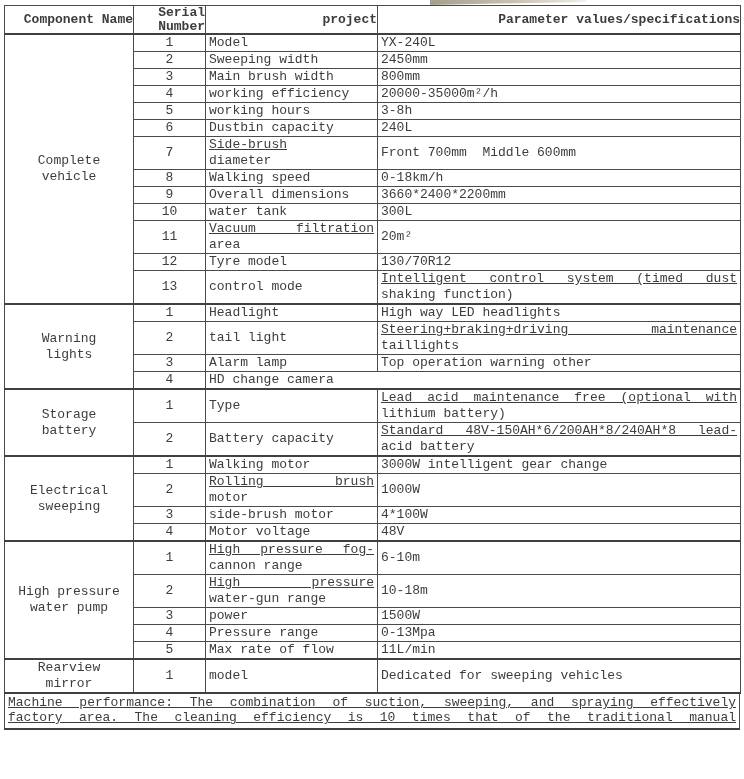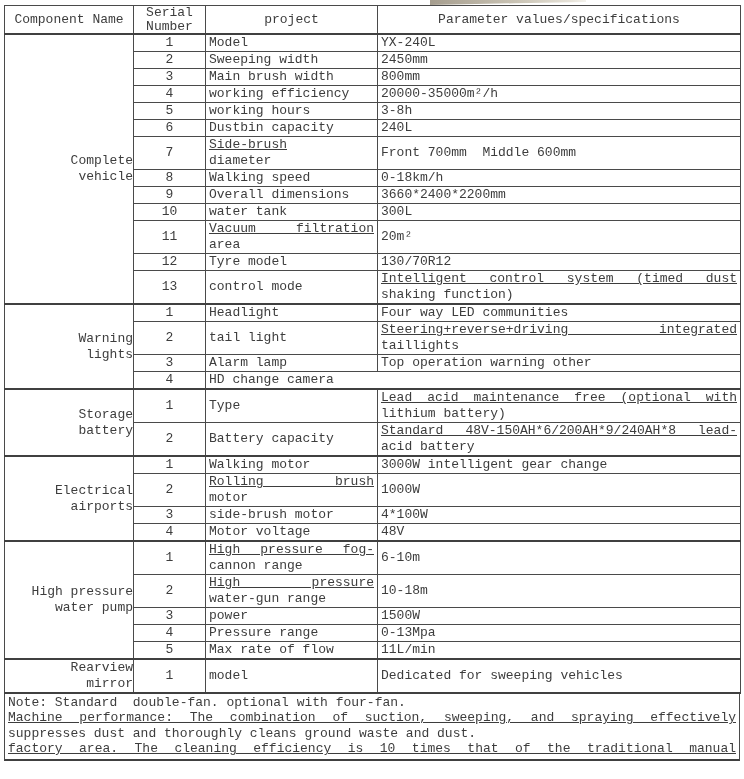--- a/index.html
+++ b/index.html
@@ -14,24 +14,24 @@
     clip-path:polygon(0 0,100% 0,100% 40%,55% 65%,0 100%);
   }
   .wrap { position:absolute; left:4px; top:5px; width:736px; }
   table {
     border-collapse:collapse; table-layout:fixed; width:736px;
     font-size:13px; line-height:16px;
     border:1px solid #4a4a4a; border-bottom:2px solid #404040;
   }
   th,td { border:1px solid #4a4a4a; padding:0; vertical-align:middle; overflow:hidden; }
   th {
-    font-weight:normal; text-align:center; height:27px;
+    font-weight:bold; text-align:right; height:27px;
     line-height:13.5px; white-space:pre-line; border-bottom:2px solid #404040;
   }
-  td.comp { text-align:right; white-space:pre-line; }
+  td.comp { text-align:center; white-space:pre-line; }
   td.num  { text-align:center; }
   td.proj, td.val { padding:0 3px;margin-top:40px; }
   tr.single { height:16px; }
   tr.dbl    { height:33px; }
   tr.sec td { border-top:2px solid #404040; }
   .ln { white-space:pre; }
   .sp { white-space:normal; text-align:justify; text-align-last:justify;text-decoration:underline; }
   .notes {
     border:1px solid #4a4a4a; border-top:none; border-bottom:2px solid #404040;
     padding:1px 3px 2px 3px; font-size:13px; line-height:15.4px;
@@ -183,30 +183,30 @@
           </td>
         </tr>
         <tr class="single sec">
           <td class="comp" rowspan="4">Warning
 lights</td>
           <td class="num">1</td>
           <td class="proj">
             <div class="ln">Headlight</div>
           </td>
           <td class="val">
-            <div class="ln">Four way LED communities</div>
+            <div class="ln">High way LED headlights</div>
           </td>
         </tr>
         <tr class="dbl">
           <td class="num">2</td>
           <td class="proj">
             <div class="ln">tail light</div>
           </td>
           <td class="val">
-            <div class="ln sp">Steering+reverse+driving integrated</div>
+            <div class="ln sp">Steering+braking+driving maintenance</div>
             <div class="ln">taillights</div>
           </td>
         </tr>
         <tr class="single">
           <td class="num">3</td>
           <td class="proj">
             <div class="ln">Alarm lamp</div>
           </td>
           <td class="val">
             <div class="ln">Top operation warning other</div>
@@ -229,27 +229,27 @@
             <div class="ln sp">Lead acid maintenance free (optional with</div>
             <div class="ln">lithium battery)</div>
           </td>
         </tr>
         <tr class="dbl">
           <td class="num">2</td>
           <td class="proj">
             <div class="ln">Battery capacity</div>
           </td>
           <td class="val">
-            <div class="ln sp">Standard 48V-150AH*6/200AH*9/240AH*8 lead-</div>
+            <div class="ln sp">Standard 48V-150AH*6/200AH*8/240AH*8 lead-</div>
             <div class="ln">acid battery</div>
           </td>
         </tr>
         <tr class="single sec">
           <td class="comp" rowspan="4">Electrical
-airports</td>
+sweeping</td>
           <td class="num">1</td>
           <td class="proj">
             <div class="ln">Walking motor</div>
           </td>
           <td class="val">
             <div class="ln">3000W intelligent gear change</div>
           </td>
         </tr>
         <tr class="dbl">
           <td class="num">2</td>
@@ -336,23 +336,19 @@
             <div class="ln">model</div>
           </td>
           <td class="val">
             <div class="ln">Dedicated for sweeping vehicles</div>
           </td>
         </tr>
       </tbody>
   </table>
   <div class="notes" id="notes-box">
       <div>
-        <div class="ln">Note: Standard  double-fan. optional with four-fan.</div>
-      </div>
-      <div>
         <div class="ln sp">Machine performance: The combination of suction, sweeping, and spraying effectively</div>
-        <div class="ln">suppresses dust and thoroughly cleans ground waste and dust.</div>
       </div>
       <div>
         <div class="ln sp">factory area. The cleaning efficiency is 10 times that of the traditional manual</div>
       </div>
     </div>
 </div>
 
 </body></html>

